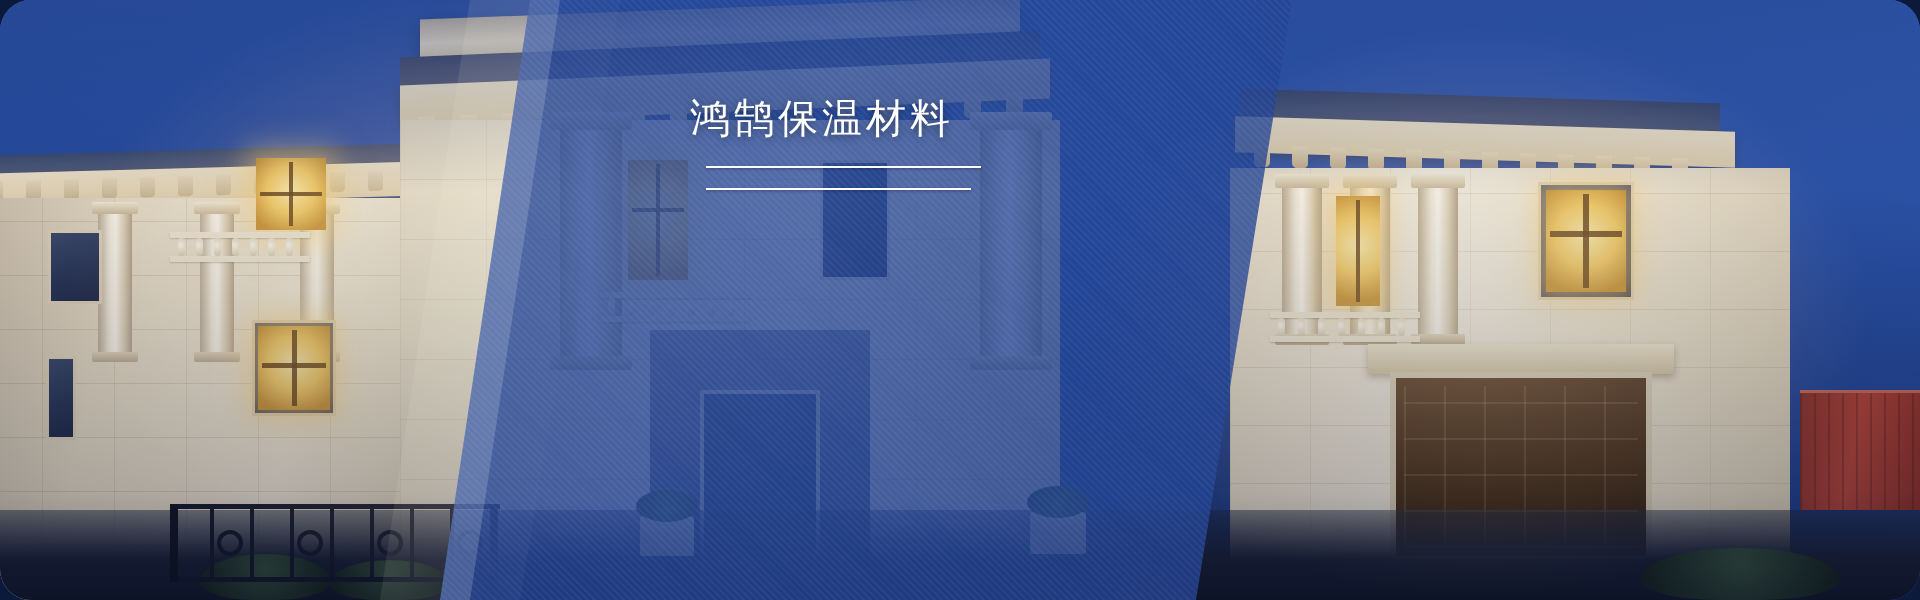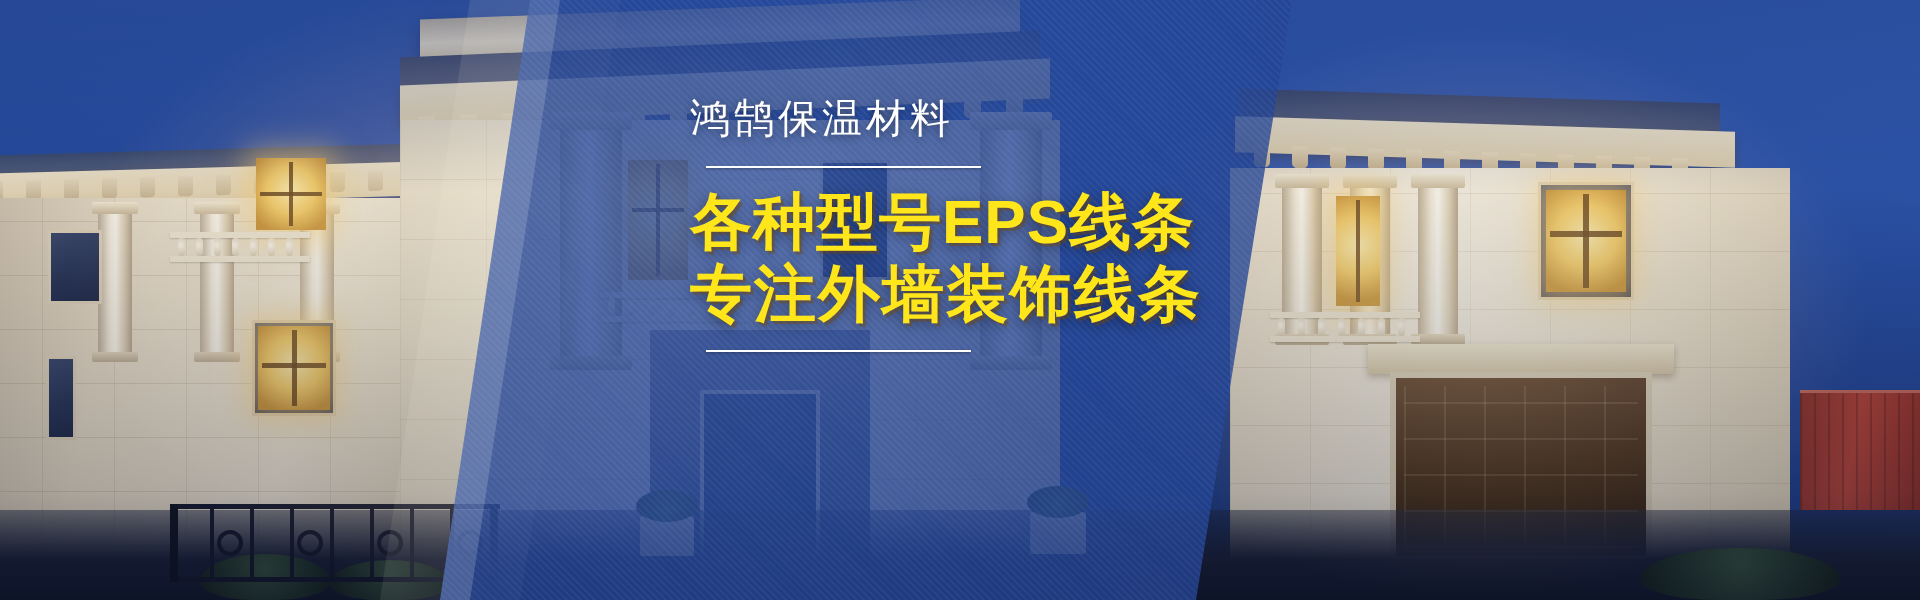--- a/index.html
+++ b/index.html
@@ -9,20 +9,21 @@
     background: #0b1a3a;
     font-family: "Liberation Sans", "DejaVu Sans", sans-serif;
   }
 
   .banner {
     position: relative;
     width: 1920px;
     height: 600px;
     overflow: hidden;
     background: #6d28d9;
+    border-radius: 31px;
   }
 
   
   .photo { position: absolute; inset: 0; overflow: hidden; }
 
   
   .sky {
     position: absolute; inset: 0;
     background:
       radial-gradient(1200px 500px at 78% 8%, #4470c8 0%, #2d55ab 38%, #1f3f8c 66%, #16306e 100%),
@@ -530,22 +531,18 @@
   </div>
 
   <div class="panel"></div>
   <div class="panelEdgeGlow"></div>
 
   <div class="content">
     <div class="brand">鸿鹄保温材料</div>
 
     <div class="rule"></div>
 
-    <div class="headline">
-      <div>各种型号EPS线条</div>
-      <div class="l2">专注外墙装饰线条</div>
-    </div>
 
     <div class="rule lower"></div>
 
   </div>
 
 </div>
 
 </body></html>

